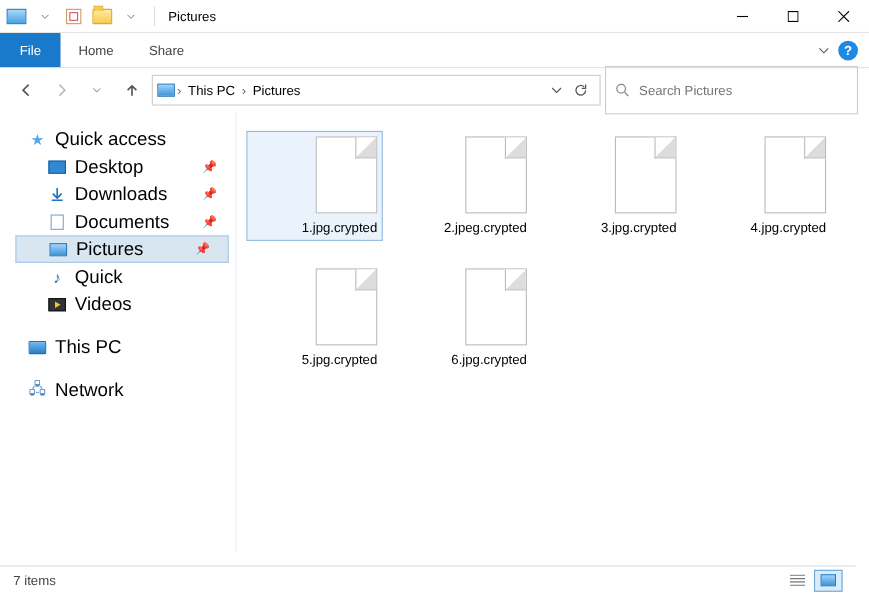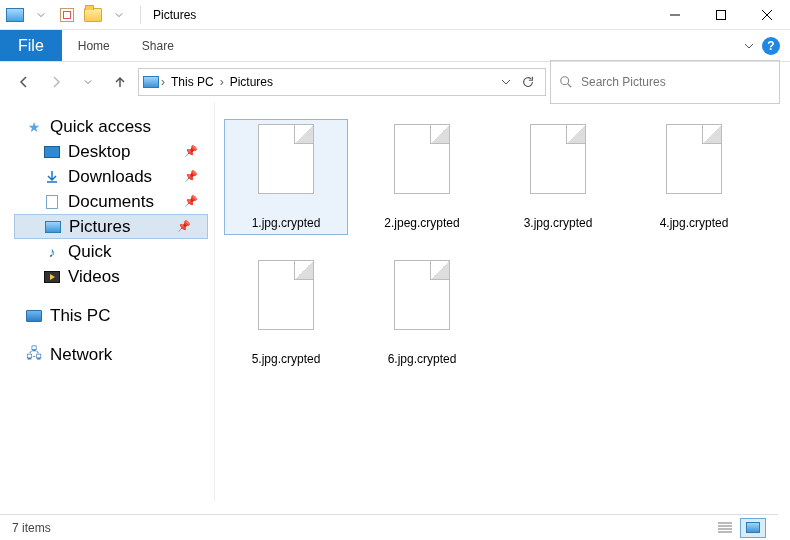--- a/index.html
+++ b/index.html
@@ -11,21 +11,21 @@
 .qat-icon { width:22px; height:22px; display:flex; align-items:center; justify-content:center; }
 .win-title { padding-left:6px; font-size:12px; color:#000; }
 .win-controls { margin-left:auto; display:flex; }
 .win-btn { width:46px; height:30px; display:flex; align-items:center; justify-content:center; color:#000; }
 .win-btn svg { width:10px; height:10px; }
 .folder-yellow { width:18px; height:14px; background:linear-gradient(#ffe9a6,#f7cc4f); border:1px solid #d8a93a; border-radius:1px; position:relative; }
 .folder-yellow::before { content:""; position:absolute; top:-4px; left:0; width:7px; height:4px; background:#f7cc4f; border:1px solid #d8a93a; border-bottom:none; border-radius:1px 1px 0 0; }
 
 
 .ribbon { height:32px; display:flex; align-items:stretch; border-bottom:1px solid #e1e1e1; background:#fff; }
-.ribbon-file { background:#1979ca; color:#fff; padding:0 18px; display:flex; align-items:center; font-size:16px; }
+.ribbon-file { background:#1979ca; color:#fff; padding:0 18px; display:flex; align-items:center; font-size:12px; }
 .ribbon-tab { padding:0 16px; display:flex; align-items:center; color:#444; }
 .ribbon-right { margin-left:auto; display:flex; align-items:center; padding-right:10px; gap:8px; }
 .help-icon { width:18px; height:18px; border-radius:50%; background:#1e88e5; color:#fff; display:flex; align-items:center; justify-content:center; font-weight:bold; font-size:12px; }
 
 
 .navrow { height:40px; display:flex; align-items:center; padding:4px 10px; gap:4px; }
 .nav-btn { width:28px; height:28px; display:flex; align-items:center; justify-content:center; color:#666; }
 .nav-btn.disabled { color:#bbb; }
 .address { flex:1; height:28px; border:1px solid #ccc; display:flex; align-items:center; padding:0 4px; gap:2px; }
 .crumb { padding:0 4px; display:flex; align-items:center; gap:4px; color:#000; }
@@ -41,21 +41,21 @@
 .side-item { height:25px; display:flex; align-items:center; padding-left:12px; gap:8px; color:#000; position:relative; }
 .side-item.indent { padding-left:30px; }
 .side-item.selected { background:#d8e6f2; border:1px solid #a6c8e6; margin-right:6px; }
 .side-pin { margin-left:auto; margin-right:16px; color:#888; font-size:11px; }
 .side-label { font-size:17px; }
 .ico { width:16px; height:16px; display:flex; align-items:center; justify-content:center; }
 
 
 .content { flex:1; padding:18px 10px; }
 .grid { display:flex; flex-wrap:wrap; gap:22px 14px; align-content:flex-start; }
-.file { width:122px; display:flex; flex-direction:column; align-items:center; gap:22px; padding:4px; }
+.file { width:122px; display:flex; flex-direction:column; align-items:flex-end; gap:6px; padding:4px; }
 .file.selected { outline:1px solid #8db7dd; background:#eaf3fb; }
 .file-icon { width:56px; height:70px; position:relative; }
 .blank-doc { width:56px; height:70px; background:#fff; border:1px solid #bbb; position:relative; }
 .blank-doc::after { content:""; position:absolute; top:0; right:0; width:18px; height:18px; background:linear-gradient(135deg,#fff 0 50%,#ddd 50% 100%); border-left:1px solid #bbb; border-bottom:1px solid #bbb; }
 .txt-doc { width:56px; height:70px; background:#fff; border:1px solid #bbb; position:relative; padding:8px 6px; }
 .txt-doc::after { content:""; position:absolute; top:0; right:0; width:18px; height:18px; background:linear-gradient(135deg,#fff 0 50%,#ddd 50% 100%); border-left:1px solid #bbb; border-bottom:1px solid #bbb; }
 .txt-lines { height:100%; background:repeating-linear-gradient(#999 0 1px,transparent 1px 5px); }
 .file-name { text-align:center; font-size:12px; color:#000; word-break:break-word; line-height:1.2; }
 
 

